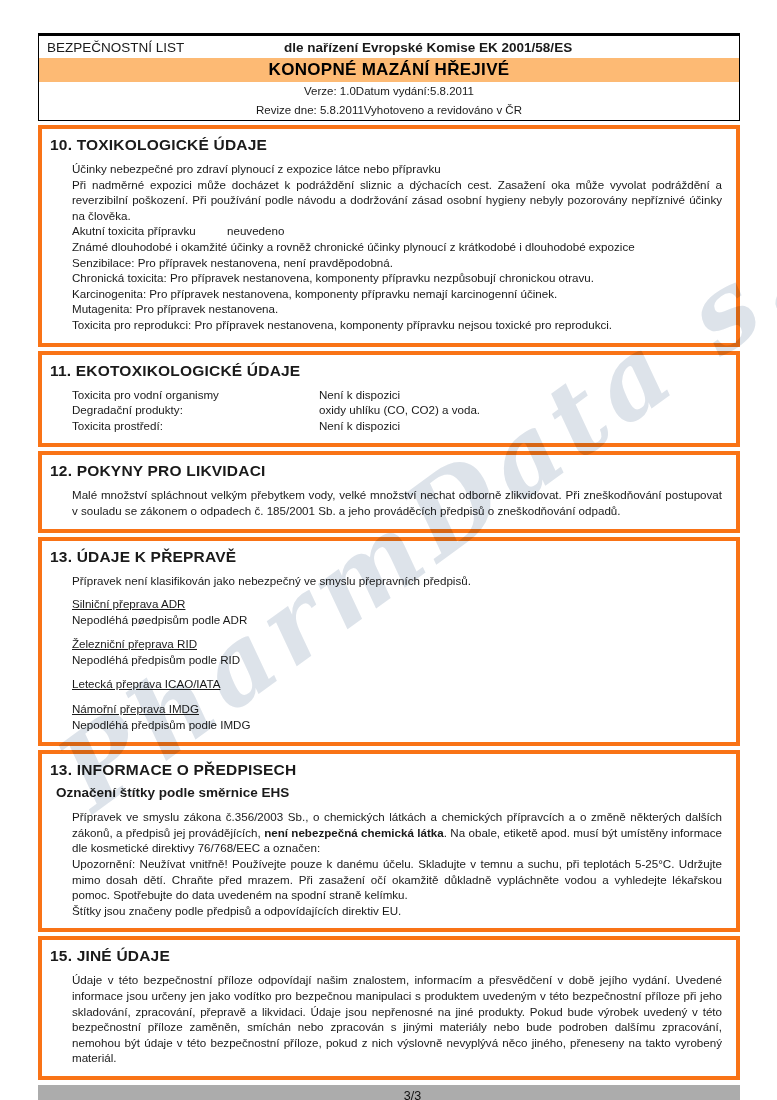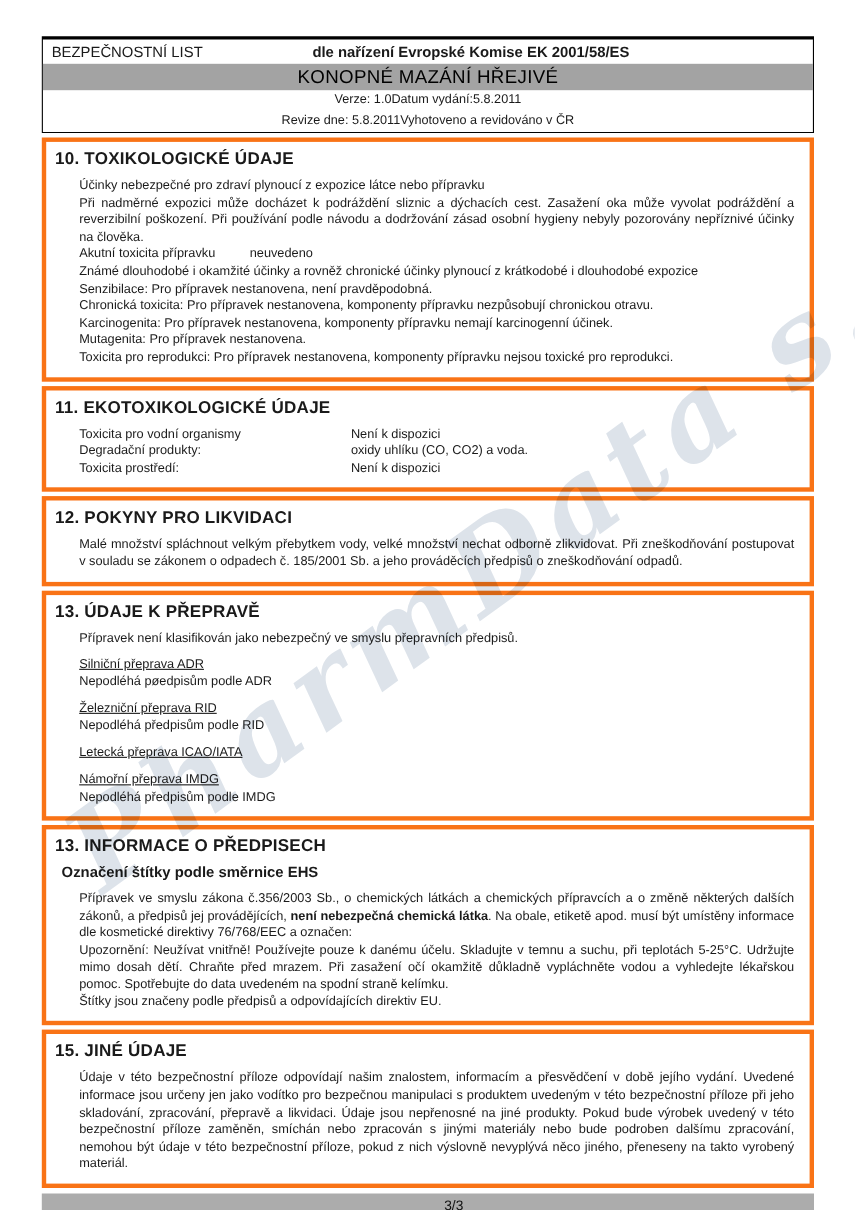--- a/index.html
+++ b/index.html
@@ -21,23 +21,23 @@
     border-right:1px solid #000;
     border-bottom:1px solid #000;
   }
   .hdr-row1{
     display:flex;align-items:center;
     height:22px;font-size:13.5px;
   }
   .hdr-doc-type{padding-left:8px;width:237px;}
   .hdr-reg{flex:1;font-weight:bold;}
   .hdr-title-band{
-    background:#a3a3a3;height:24px;
+    background:#fdba74;height:24px;
     display:flex;align-items:center;justify-content:center;
-    font-weight:normal;font-size:17px;letter-spacing:.3px;
+    font-weight:bold;font-size:17px;letter-spacing:.3px;
     color:#000;
   }
   .hdr-info{display:flex;justify-content:center;
     font-size:11.5px;line-height:16px;padding:1px 8px 2px 8px;}
   .hdr-info .r{text-align:right;}
   
   .sec{
     border:4px solid #f97316;
     margin-top:4px;
     background:transparent;

